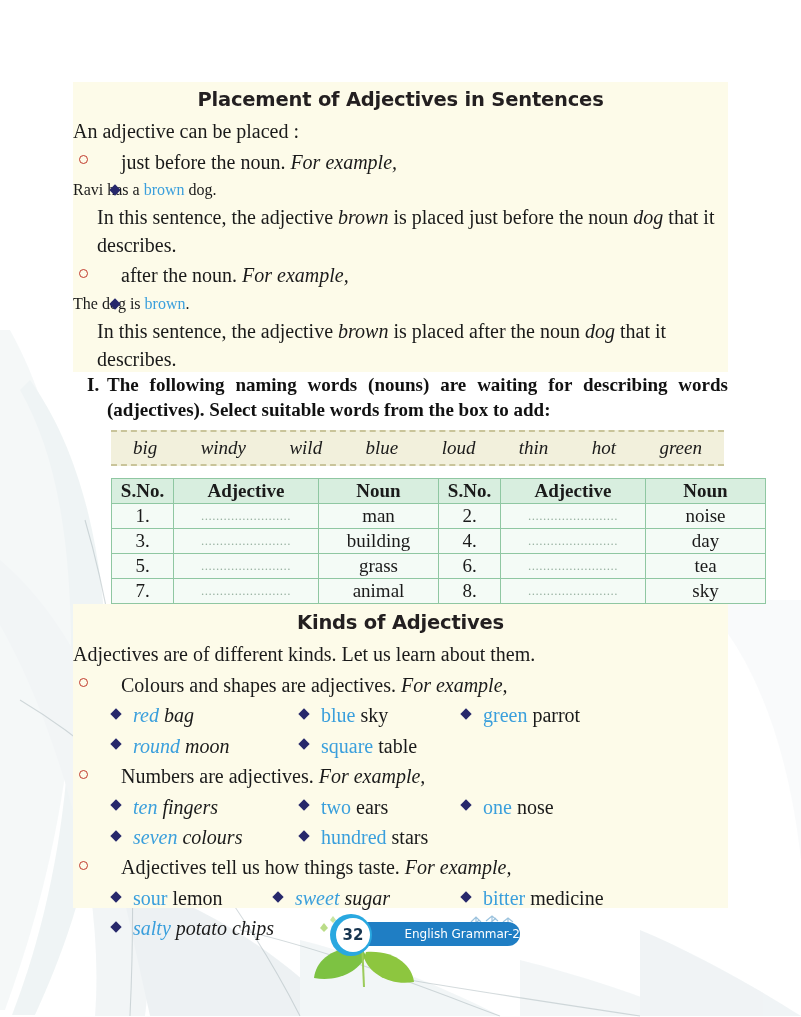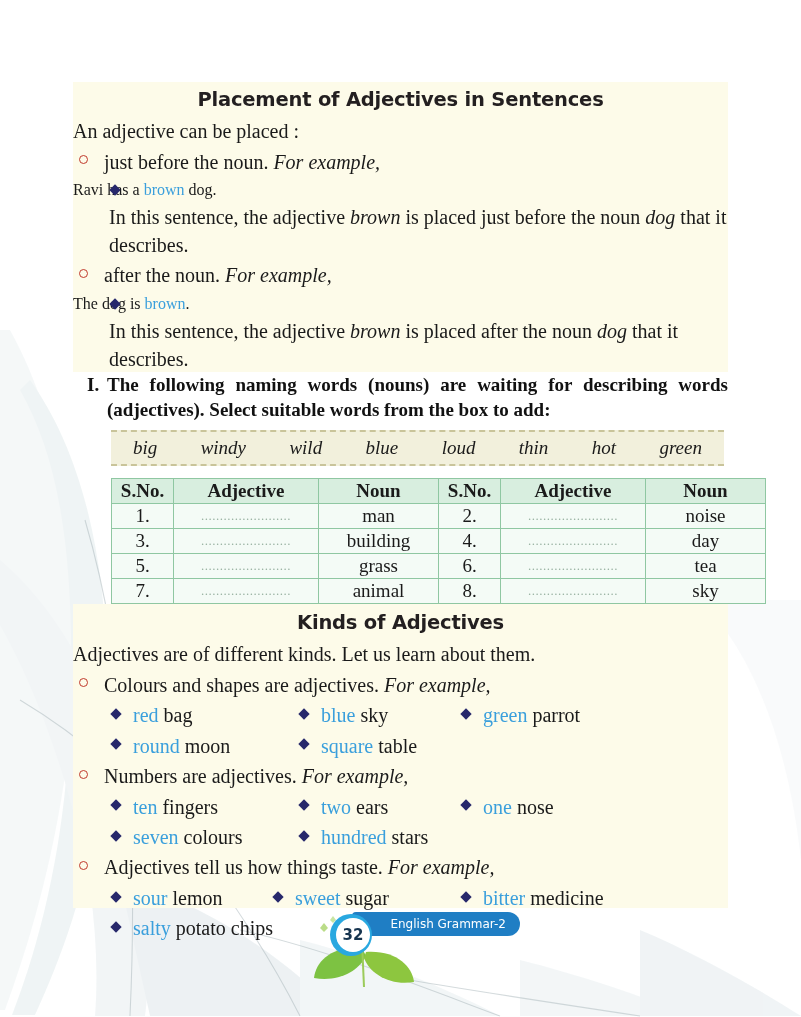--- a/index.html
+++ b/index.html
@@ -68,21 +68,21 @@
     color: #1a1a1a;
     line-height: 1.38;
     margin: 0;
   }
   .it { font-style: italic; }
   .adj-blue { color: #3a9fdc; }
 
   
   .lvl1 {
     position: relative;
-    padding-left: 31px;
+    padding-left: 48px;
     font-size: 20px;
     color: #1a1a1a;
     line-height: 1.38;
   }
   .lvl1 > .marker {
     position: absolute;
     left: 6px;
     top: 0.34em;
     width: 9px;
     height: 9px;
@@ -99,21 +99,21 @@
   .lvl2 > .marker {
     position: absolute;
     left: 38px;
     top: 0.44em;
     width: 8px;
     height: 8px;
     background: #27286b;
     transform: rotate(45deg);
   }
   .indent-text {
-    padding-left: 36px;
+    padding-left: 24px;
     font-size: 20px;
     line-height: 1.38;
     color: #1a1a1a;
   }
 
   
   .ex-row {
     position: relative;
     padding-left: 32px;
     font-size: 20px;
@@ -128,21 +128,21 @@
   }
   .ex-item > .marker {
     position: absolute;
     left: 7px;
     top: 0.44em;
     width: 8px;
     height: 8px;
     background: #27286b;
     transform: rotate(45deg);
   }
-  .c1 { width: 188px; }
+  .c1 { width: 188px; font-style: italic; }
   .c2 { width: 162px; }
   .c3 { width: 200px; }
 
   
   #exercise {
     position: absolute;
     left: 73px;
     width: 655px;
     top: 372px;
     z-index: 3;
@@ -214,31 +214,30 @@
     position: absolute;
     left: 300px;
     top: 912px;
     width: 240px;
     height: 75px;
     z-index: 4;
   }
   .pg-ribbon {
     position: absolute;
     left: 52px;
-    top: 0;
+    top: 10px;
     width: 168px;
     height: 24px;
     background: #1f7ec4;
     border-radius: 4px 12px 12px 4px;
     color: #ffffff;
     font-family: "DejaVu Sans", sans-serif;
     font-size: 12px;
     line-height: 24px;
     text-align: right;
-    padding-right: 14px;
     box-sizing: border-box;
   }
   .pg-circle-outer {
     position: absolute;
     left: 30px;
     top: 2px;
     width: 42px;
     height: 42px;
     border-radius: 50%;
     background: #29a8e0;

